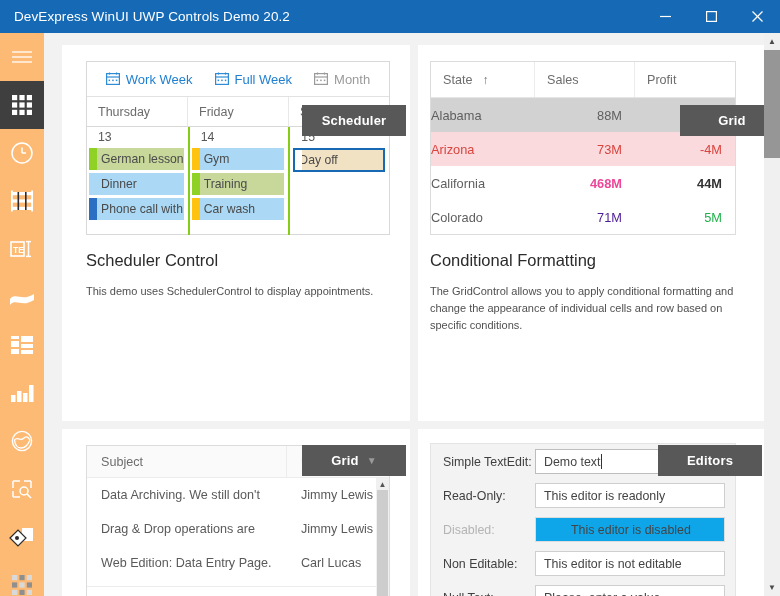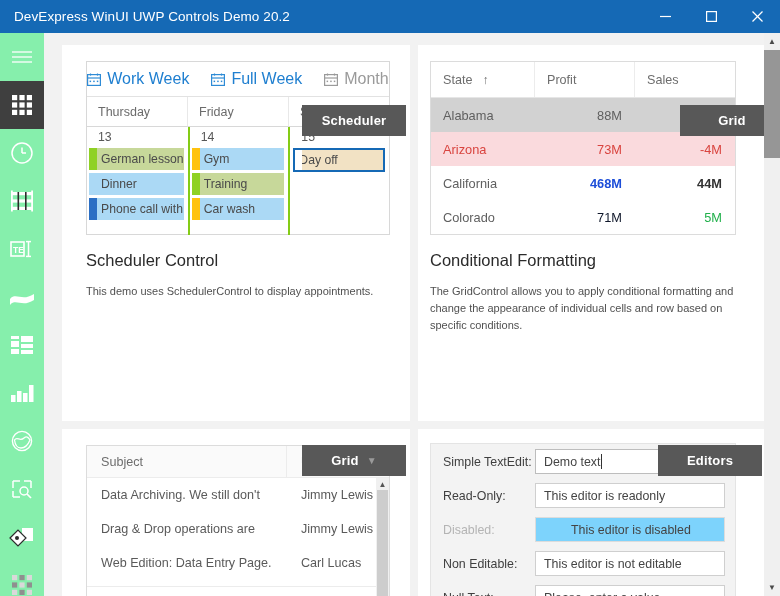--- a/index.html
+++ b/index.html
@@ -23,21 +23,21 @@
   .win-controls { position: absolute; right: 0; top: 0; height: 33px; display: flex; }
   .win-btn {
     width: 46px; height: 33px; display: flex; align-items: center; justify-content: center;
     color: #ffffff; cursor: default;
   }
   .win-btn svg { display: block; }
 
   
   .rail {
     position: absolute; left: 0; top: 33px; width: 44px; height: 563px;
-    background: #86efac;
+    background: #fdba74;
   }
   .rail-item {
     width: 44px; height: 48px; display: flex; align-items: center; justify-content: center;
     cursor: default;
   }
   .rail-item.selected { background: #3f3f3f; }
   .rail-item svg { display: block; }
 
   
   .content {
@@ -74,22 +74,22 @@
   
   .sched-box {
     position: absolute; left: 24px; top: 16px; width: 304px; height: 174px;
     border: 1px solid #d8d8d8; background: #ffffff;
   }
   .sched-tabs {
     height: 35px; border-bottom: 1px solid #e2e2e2;
     display: flex; align-items: center; justify-content: center; gap: 22px;
   }
   .sched-tab {
-    display: flex; align-items: center; gap: 6px; color: #1f7fd0;
-    font-size: 16px; cursor: default; white-space: nowrap;
+    display: flex; align-items: flex-start; gap: 6px; color: #1f7fd0;
+    font-size: 13px; cursor: default; white-space: nowrap;
   }
   .sched-tab svg { display: block; }
   .sched-head { display: flex; height: 30px; }
   .sched-head-cell {
     flex: 1; display: flex; align-items: center; padding-left: 11px;
     font-size: 12.5px; color: #6b6b6b; border-right: 1px solid #e8e8e8;
     border-bottom: 1px solid #d8d8d8; background: #fff;
   }
   .sched-head-cell:last-child { border-right: none; }
   .sched-cols { display: flex; height: 108px; }
@@ -115,21 +115,21 @@
   .cgrid-head { display: flex; height: 36px; border-bottom: 1px solid #e6e6e6; }
   .cgrid-hc {
     font-size: 12.6px; color: #6d6d6d; display: flex; align-items: center;
     padding-left: 12px; border-right: 1px solid #ececec;
   }
   .cgrid-hc:last-child { border-right: none; }
   .cgrid-row { display: flex; height: 34px; align-items: center; }
   .cgrid-c {
     font-size: 12.8px; display: flex; align-items: center; height: 100%;
   }
-  .cgrid-c.left { padding-left: 12px; }
+  .cgrid-c.left { }
   .cgrid-c.right { justify-content: flex-end; padding-right: 13px; }
 
   
   .sgrid {
     position: absolute; left: 24px; top: 16px; width: 304px; height: 170px;
     border: 1px solid #dcdcdc; background: #fff; overflow: hidden;
   }
   .sgrid-head { display: flex; height: 32px; border-bottom: 1px solid #ececec; background: #fafafa; }
   .sgrid-hc {
     font-size: 12.6px; color: #6d6d6d; display: flex; align-items: center;
@@ -158,21 +158,21 @@
   .ed-label {
     width: 104px; font-size: 12.4px; color: #3f3f3f; padding-left: 12px;
   }
   .ed-label.disabled { color: #b4b4b4; }
   .ed-input {
     flex: 1; margin-right: 10px; height: 25px; border: 1px solid #cfcfcf;
     background: #ffffff; font-size: 12.4px; color: #444; display: flex;
     align-items: center; padding-left: 8px; position: relative;
   }
   .ed-input.focused { border-color: #bdbdbd; }
-  .ed-input.disabled { background: #7dd3fc; border-color: #dcdcdc; padding-left: 35px; }
+  .ed-input.disabled { background: #0ea5e9; border-color: #dcdcdc; padding-left: 35px; }
   .caret { width: 1px; height: 15px; background: #333; margin-left: 1px; }
 
   
   .vscroll {
     position: absolute; right: 0; top: 33px; width: 16px; height: 563px; background: #f0f0f0;
   }
   .vscroll .arrow {
     width: 16px; height: 17px; display: flex; align-items: center; justify-content: center;
     font-size: 8px; color: #4a4a4a;
   }
@@ -483,49 +483,49 @@
       </div>
 
       <div class="card card-cond">
         <div class="cgrid">
 
           <div class="cgrid-head">
             <div class="cgrid-hc" style="width:104px;">
               <span>State</span>
               <span style="margin-left:10px;font-size:12px;">↑</span>
             </div>
+            <div class="cgrid-hc" style="width:100px;">
+              <span>Sales</span>
+            </div>
             <div class="cgrid-hc" style="flex:1;">
               <span>Profit</span>
-            </div>
-            <div class="cgrid-hc" style="width:100px;">
-              <span>Sales</span>
             </div>
           </div>
 
           <div class="cgrid-row" style="background:#d2d2d2;">
             <div class="cgrid-c left" style="width:104px;color:#5f5f5f;">Alabama</div>
             <div class="cgrid-c right" style="width:100px;color:#5f5f5f;">88M</div>
             <div class="cgrid-c right" style="flex:1;color:#5f5f5f;">6M</div>
           </div>
 
           <div class="cgrid-row" style="background:#fadadd;">
             <div class="cgrid-c left" style="width:104px;color:#d9443f;">Arizona</div>
             <div class="cgrid-c right" style="width:100px;color:#d9443f;">73M</div>
             <div class="cgrid-c right" style="flex:1;color:#d9443f;">-4M</div>
           </div>
 
           <div class="cgrid-row" style="background:#ffffff;">
             <div class="cgrid-c left" style="width:104px;color:#5f5f5f;">California</div>
-            <div class="cgrid-c right" style="width:100px;color:#1d4ed8;font-weight:bold;">468M</div>
+            <div class="cgrid-c right" style="width:100px;color:#ec4899;font-weight:bold;">468M</div>
             <div class="cgrid-c right" style="flex:1;color:#333;font-weight:bold;">44M</div>
           </div>
 
           <div class="cgrid-row" style="background:#ffffff;">
             <div class="cgrid-c left" style="width:104px;color:#5f5f5f;">Colorado</div>
-            <div class="cgrid-c right" style="width:100px;color:#0f172a;">71M</div>
+            <div class="cgrid-c right" style="width:100px;color:#4c1d95;">71M</div>
             <div class="cgrid-c right" style="flex:1;color:#21b04b;">5M</div>
           </div>
         </div>
 
         <div class="badge" style="left:262px; top:60px; width:104px; height:31px;">
           <span>Grid</span>
         </div>
 
         <div class="card-textblock" style="left:12px;right:22px;">
           <div class="card-title">Conditional Formatting</div>

